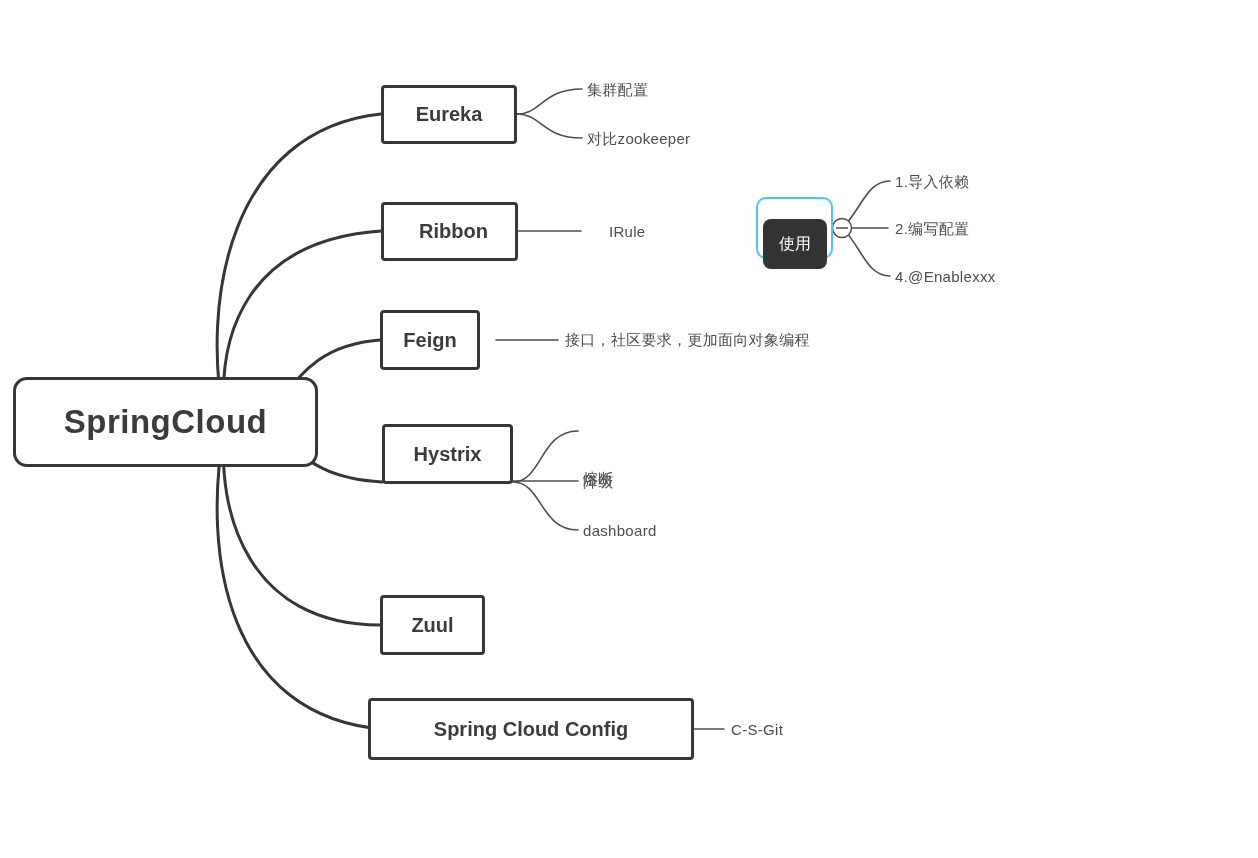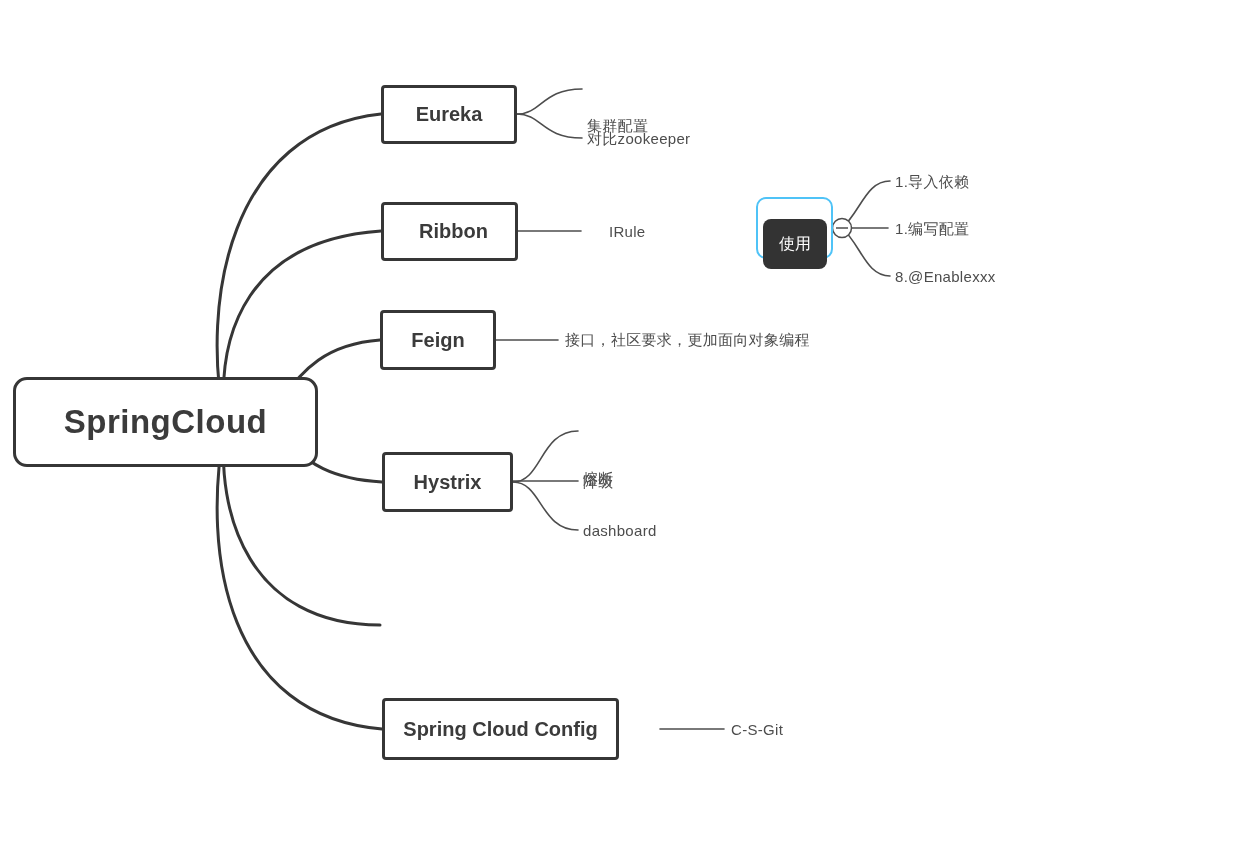--- a/index.html
+++ b/index.html
@@ -30,31 +30,31 @@
     border:3px solid var(--topic-border);border-radius:4px;
     display:flex;align-items:center;justify-content:center;
     font-weight:bold;font-size:20px;color:var(--topic-text);
     white-space:nowrap;cursor:default;
   }
   .topic.root{border-width:3.5px;border-radius:14px;font-size:33px;letter-spacing:0.5px;}
 
   #t-root   {left:13px;  top:377px; width:305px; height:90px;text-align:center;}
   #t-eureka {left:381px; top:85px;  width:136px; height:59px;}
   #t-ribbon {left:381px; top:202px; width:137px; height:59px;padding-left:8px;}
-  #t-feign  {left:380px; top:310px; width:116px; height:60px;}
-  #t-hystrix{left:382px; top:452px; width:131px; height:60px;}
+  #t-feign  {left:380px; top:310px; width:100px; height:60px;}
+  #t-hystrix{left:382px; top:424px; width:131px; height:60px;}
   #t-zuul   {left:380px; top:595px; width:105px; height:60px;}
-  #t-config {left:382px; top:698px; width:237px; height:62px;}
+  #t-config {left:368px; top:698px; width:326px; height:62px;}
 
   .sub{
     position:absolute;transform:translateY(-50%);
     font-size:15px;color:var(--sub-text);white-space:nowrap;line-height:1;
     letter-spacing:0.3px;cursor:default;
   }
-  #s-eureka-0 {left:587px; top:89px;margin-top:36px;}
+  #s-eureka-0 {left:587px; top:89px;}
   #s-eureka-1 {left:587px; top:138px;}
   #s-ribbon-0 {left:588px; top:231px;margin-left:21px;}
   #s-feign-0  {left:565px; top:339px;}
   #s-hystrix-0{left:583px; top:431px;margin-top:47px;}
   #s-hystrix-1{left:583px; top:481px;}
   #s-hystrix-2{left:583px; top:530px;}
   #s-config-0 {left:731px; top:729px;}
   #s-float-0  {left:895px; top:181px;}
   #s-float-1  {left:895px; top:228px;}
   #s-float-2  {left:895px; top:276px;}
@@ -102,30 +102,31 @@
       <path class="minus" d="M 836 228 L 848 228"></path>
     </g>
   </svg>
 
   <div id="t-root" class="topic root">SpringCloud</div>
 
   <div id="t-eureka" class="topic">Eureka</div>
   <div id="t-ribbon" class="topic">Ribbon</div>
   <div id="t-feign" class="topic">Feign</div>
   <div id="t-hystrix" class="topic">Hystrix</div>
+  <div id="t-zuul" class="topic">Zuul</div>
   <div id="t-config" class="topic">Spring Cloud Config</div>
 
   <div id="s-eureka-0" class="sub">集群配置</div>
   <div id="s-eureka-1" class="sub">对比zookeeper</div>
   <div id="s-ribbon-0" class="sub">IRule</div>
   <div id="s-feign-0" class="sub">接口，社区要求，更加面向对象编程</div>
   <div id="s-hystrix-0" class="sub">熔断</div>
   <div id="s-hystrix-1" class="sub">降级</div>
   <div id="s-hystrix-2" class="sub">dashboard</div>
   <div id="s-config-0" class="sub">C-S-Git</div>
 
   <div id="float-ring"></div>
   <div id="t-usage">使用</div>
   <div id="s-float-0" class="sub">1.导入依赖</div>
-  <div id="s-float-1" class="sub">1.编写配置</div>
-  <div id="s-float-2" class="sub">8.@Enablexxx</div>
+  <div id="s-float-1" class="sub">2.编写配置</div>
+  <div id="s-float-2" class="sub">4.@Enablexxx</div>
 
 </div>
 
 </body></html>

